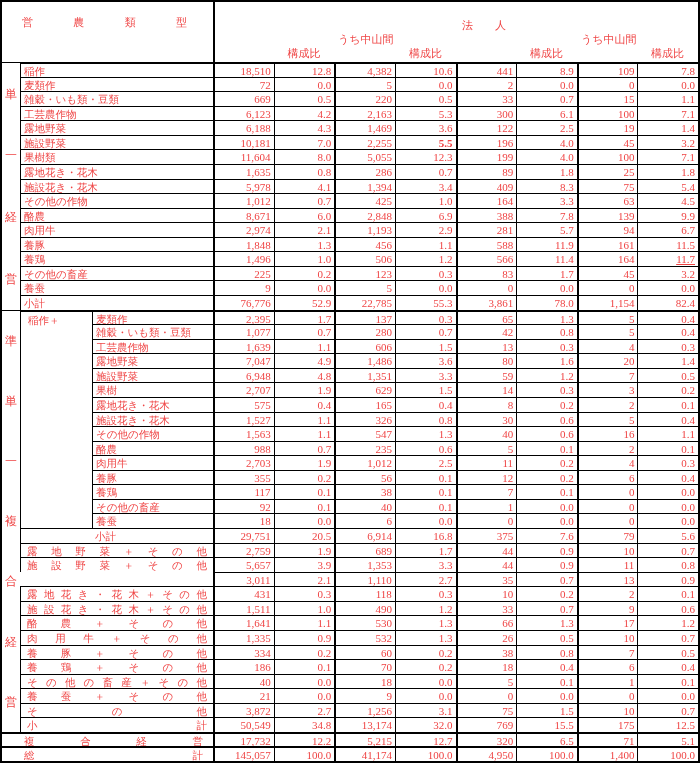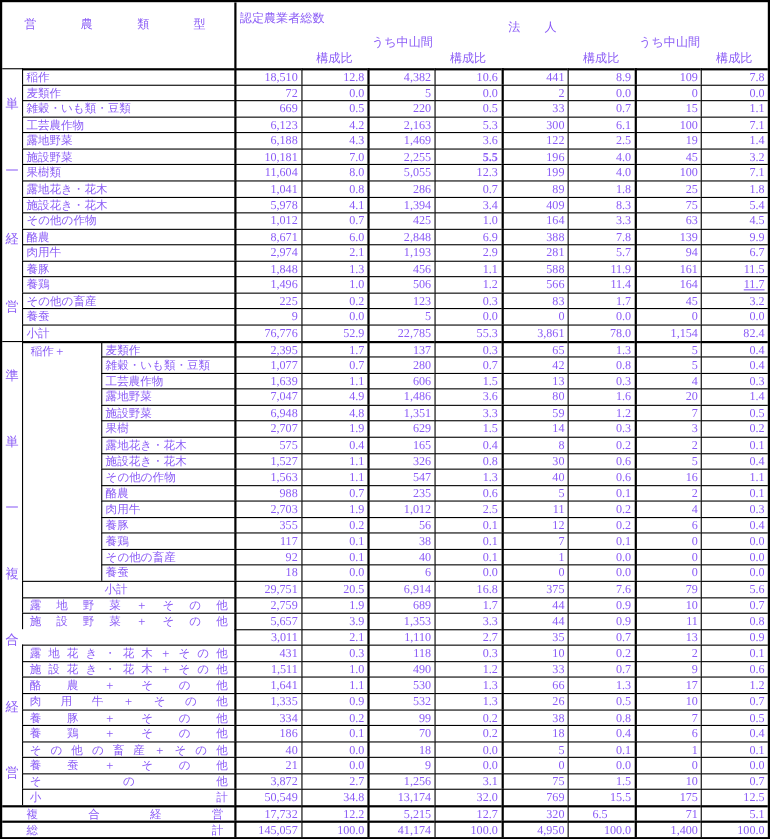--- a/index.html
+++ b/index.html
@@ -1,17 +1,17 @@
 <!DOCTYPE html>
 <html><head>
 <meta charset="utf-8">
 <style>
   html,body{margin:0;padding:0;background:#e8e8e8;}
   .page{width:700px;height:763px;background:#fff;position:relative;
-        font-family:"Liberation Serif","DejaVu Serif",serif;color:#8b5cf6;}
+        font-family:"Liberation Serif","DejaVu Serif",serif;color:#ef4444;}
   .tbl{position:absolute;left:0;top:0;width:700px;height:763px;box-sizing:border-box;
        border:2px solid #000;display:grid;background:#fff;
        grid-template-columns:18px 72px 121px repeat(8,1fr);
        grid-template-rows:60px repeat(48,1fr);}
   .c{border-left:1px solid #000;border-top:1px solid #000;overflow:hidden;
      font-size:10.5px;line-height:13px;white-space:nowrap;box-sizing:border-box;}
   .num{text-align:right;padding:1px 3px 0 0;font-size:11px;}
   .lbl{padding:1px 0 0 3px;}
   .just{text-align:justify;text-align-last:justify;text-justify:inter-character;
         padding:1px 6px 0 6px;}
@@ -46,21 +46,20 @@
   .h-r4{left:635px;width:61px;}
 </style>
 </head>
 <body>
 
 <div class="page">
   <div class="tbl" id="grid">
     <div class="hd">
       <div class="bx h-type">営農類型</div>
       <div class="bx h-sep"></div>
-      <div class="bx h-g1">認定農業者総数</div>
       <div class="bx h-hj">法　　人</div>
       <div class="bx h-chA">うち中山間</div>
       <div class="bx h-chB">うち中山間</div>
       <div class="bx h-r h-r1">構成比</div>
       <div class="bx h-r h-r2">構成比</div>
       <div class="bx h-r h-r3">構成比</div>
       <div class="bx h-r h-r4">構成比</div>
     </div>
   <div class="side tt" style="grid-area: 2 / 1 / span 17;">
         <span>単</span>
@@ -135,21 +134,21 @@
       <div class="c lbl" style="grid-area: 8 / 2 / auto / span 2;">果樹類</div>
       <div class="c num tl2" style="grid-area: 8 / 4;">11,604</div>
       <div class="c num" style="grid-area: 8 / 5;">8.0</div>
       <div class="c num tl2" style="grid-area: 8 / 6;">5,055</div>
       <div class="c num" style="grid-area: 8 / 7;">12.3</div>
       <div class="c num tl2" style="grid-area: 8 / 8;">199</div>
       <div class="c num" style="grid-area: 8 / 9;">4.0</div>
       <div class="c num tl2" style="grid-area: 8 / 10;">100</div>
       <div class="c num" style="grid-area: 8 / 11;">7.1</div>
       <div class="c lbl" style="grid-area: 9 / 2 / auto / span 2;">露地花き・花木</div>
-      <div class="c num tl2" style="grid-area: 9 / 4;">1,041</div>
+      <div class="c num tl2" style="grid-area: 9 / 4;">1,635</div>
       <div class="c num" style="grid-area: 9 / 5;">0.8</div>
       <div class="c num tl2" style="grid-area: 9 / 6;">286</div>
       <div class="c num" style="grid-area: 9 / 7;">0.7</div>
       <div class="c num tl2" style="grid-area: 9 / 8;">89</div>
       <div class="c num" style="grid-area: 9 / 9;">1.8</div>
       <div class="c num tl2" style="grid-area: 9 / 10;">25</div>
       <div class="c num" style="grid-area: 9 / 11;">1.8</div>
       <div class="c lbl" style="grid-area: 10 / 2 / auto / span 2;">施設花き・花木</div>
       <div class="c num tl2" style="grid-area: 10 / 4;">5,978</div>
       <div class="c num" style="grid-area: 10 / 5;">4.1</div>
@@ -433,21 +432,21 @@
       <div class="c num" style="grid-area: 41 / 5;">0.9</div>
       <div class="c num tl2" style="grid-area: 41 / 6;">532</div>
       <div class="c num" style="grid-area: 41 / 7;">1.3</div>
       <div class="c num tl2" style="grid-area: 41 / 8;">26</div>
       <div class="c num" style="grid-area: 41 / 9;">0.5</div>
       <div class="c num tl2" style="grid-area: 41 / 10;">10</div>
       <div class="c num" style="grid-area: 41 / 11;">0.7</div>
       <div class="c just" style="grid-area: 42 / 2 / auto / span 2;">養豚＋その他</div>
       <div class="c num tl2" style="grid-area: 42 / 4;">334</div>
       <div class="c num" style="grid-area: 42 / 5;">0.2</div>
-      <div class="c num tl2" style="grid-area: 42 / 6;">99</div>
+      <div class="c num tl2" style="grid-area: 42 / 6;">60</div>
       <div class="c num" style="grid-area: 42 / 7;">0.2</div>
       <div class="c num tl2" style="grid-area: 42 / 8;">38</div>
       <div class="c num" style="grid-area: 42 / 9;">0.8</div>
       <div class="c num tl2" style="grid-area: 42 / 10;">7</div>
       <div class="c num" style="grid-area: 42 / 11;">0.5</div>
       <div class="c just" style="grid-area: 43 / 2 / auto / span 2;">養鶏＋その他</div>
       <div class="c num tl2" style="grid-area: 43 / 4;">186</div>
       <div class="c num" style="grid-area: 43 / 5;">0.1</div>
       <div class="c num tl2" style="grid-area: 43 / 6;">70</div>
       <div class="c num" style="grid-area: 43 / 7;">0.2</div>
@@ -490,21 +489,21 @@
       <div class="c num tl2" style="grid-area: 47 / 8;">769</div>
       <div class="c num" style="grid-area: 47 / 9;">15.5</div>
       <div class="c num tl2" style="grid-area: 47 / 10;">175</div>
       <div class="c num" style="grid-area: 47 / 11;">12.5</div>
       <div class="c just wide noL tt" style="grid-area: 48 / 1 / auto / span 3;">複合経営</div>
       <div class="c num tl2 tt" style="grid-area: 48 / 4;">17,732</div>
       <div class="c num tt" style="grid-area: 48 / 5;">12.2</div>
       <div class="c num tl2 tt" style="grid-area: 48 / 6;">5,215</div>
       <div class="c num tt" style="grid-area: 48 / 7;">12.7</div>
       <div class="c num tl2 tt" style="grid-area: 48 / 8;">320</div>
-      <div class="c num tt" style="grid-area: 48 / 9; text-align: center;">6.5</div>
+      <div class="c num tt" style="grid-area: 48 / 9;">6.5</div>
       <div class="c num tl2 tt" style="grid-area: 48 / 10;">71</div>
       <div class="c num tt" style="grid-area: 48 / 11;">5.1</div>
       <div class="c just wide noL tt" style="grid-area: 49 / 1 / auto / span 3;">総計</div>
       <div class="c num tl2 tt" style="grid-area: 49 / 4;">145,057</div>
       <div class="c num tt" style="grid-area: 49 / 5;">100.0</div>
       <div class="c num tl2 tt" style="grid-area: 49 / 6;">41,174</div>
       <div class="c num tt" style="grid-area: 49 / 7;">100.0</div>
       <div class="c num tl2 tt" style="grid-area: 49 / 8;">4,950</div>
       <div class="c num tt" style="grid-area: 49 / 9;">100.0</div>
       <div class="c num tl2 tt" style="grid-area: 49 / 10;">1,400</div>

